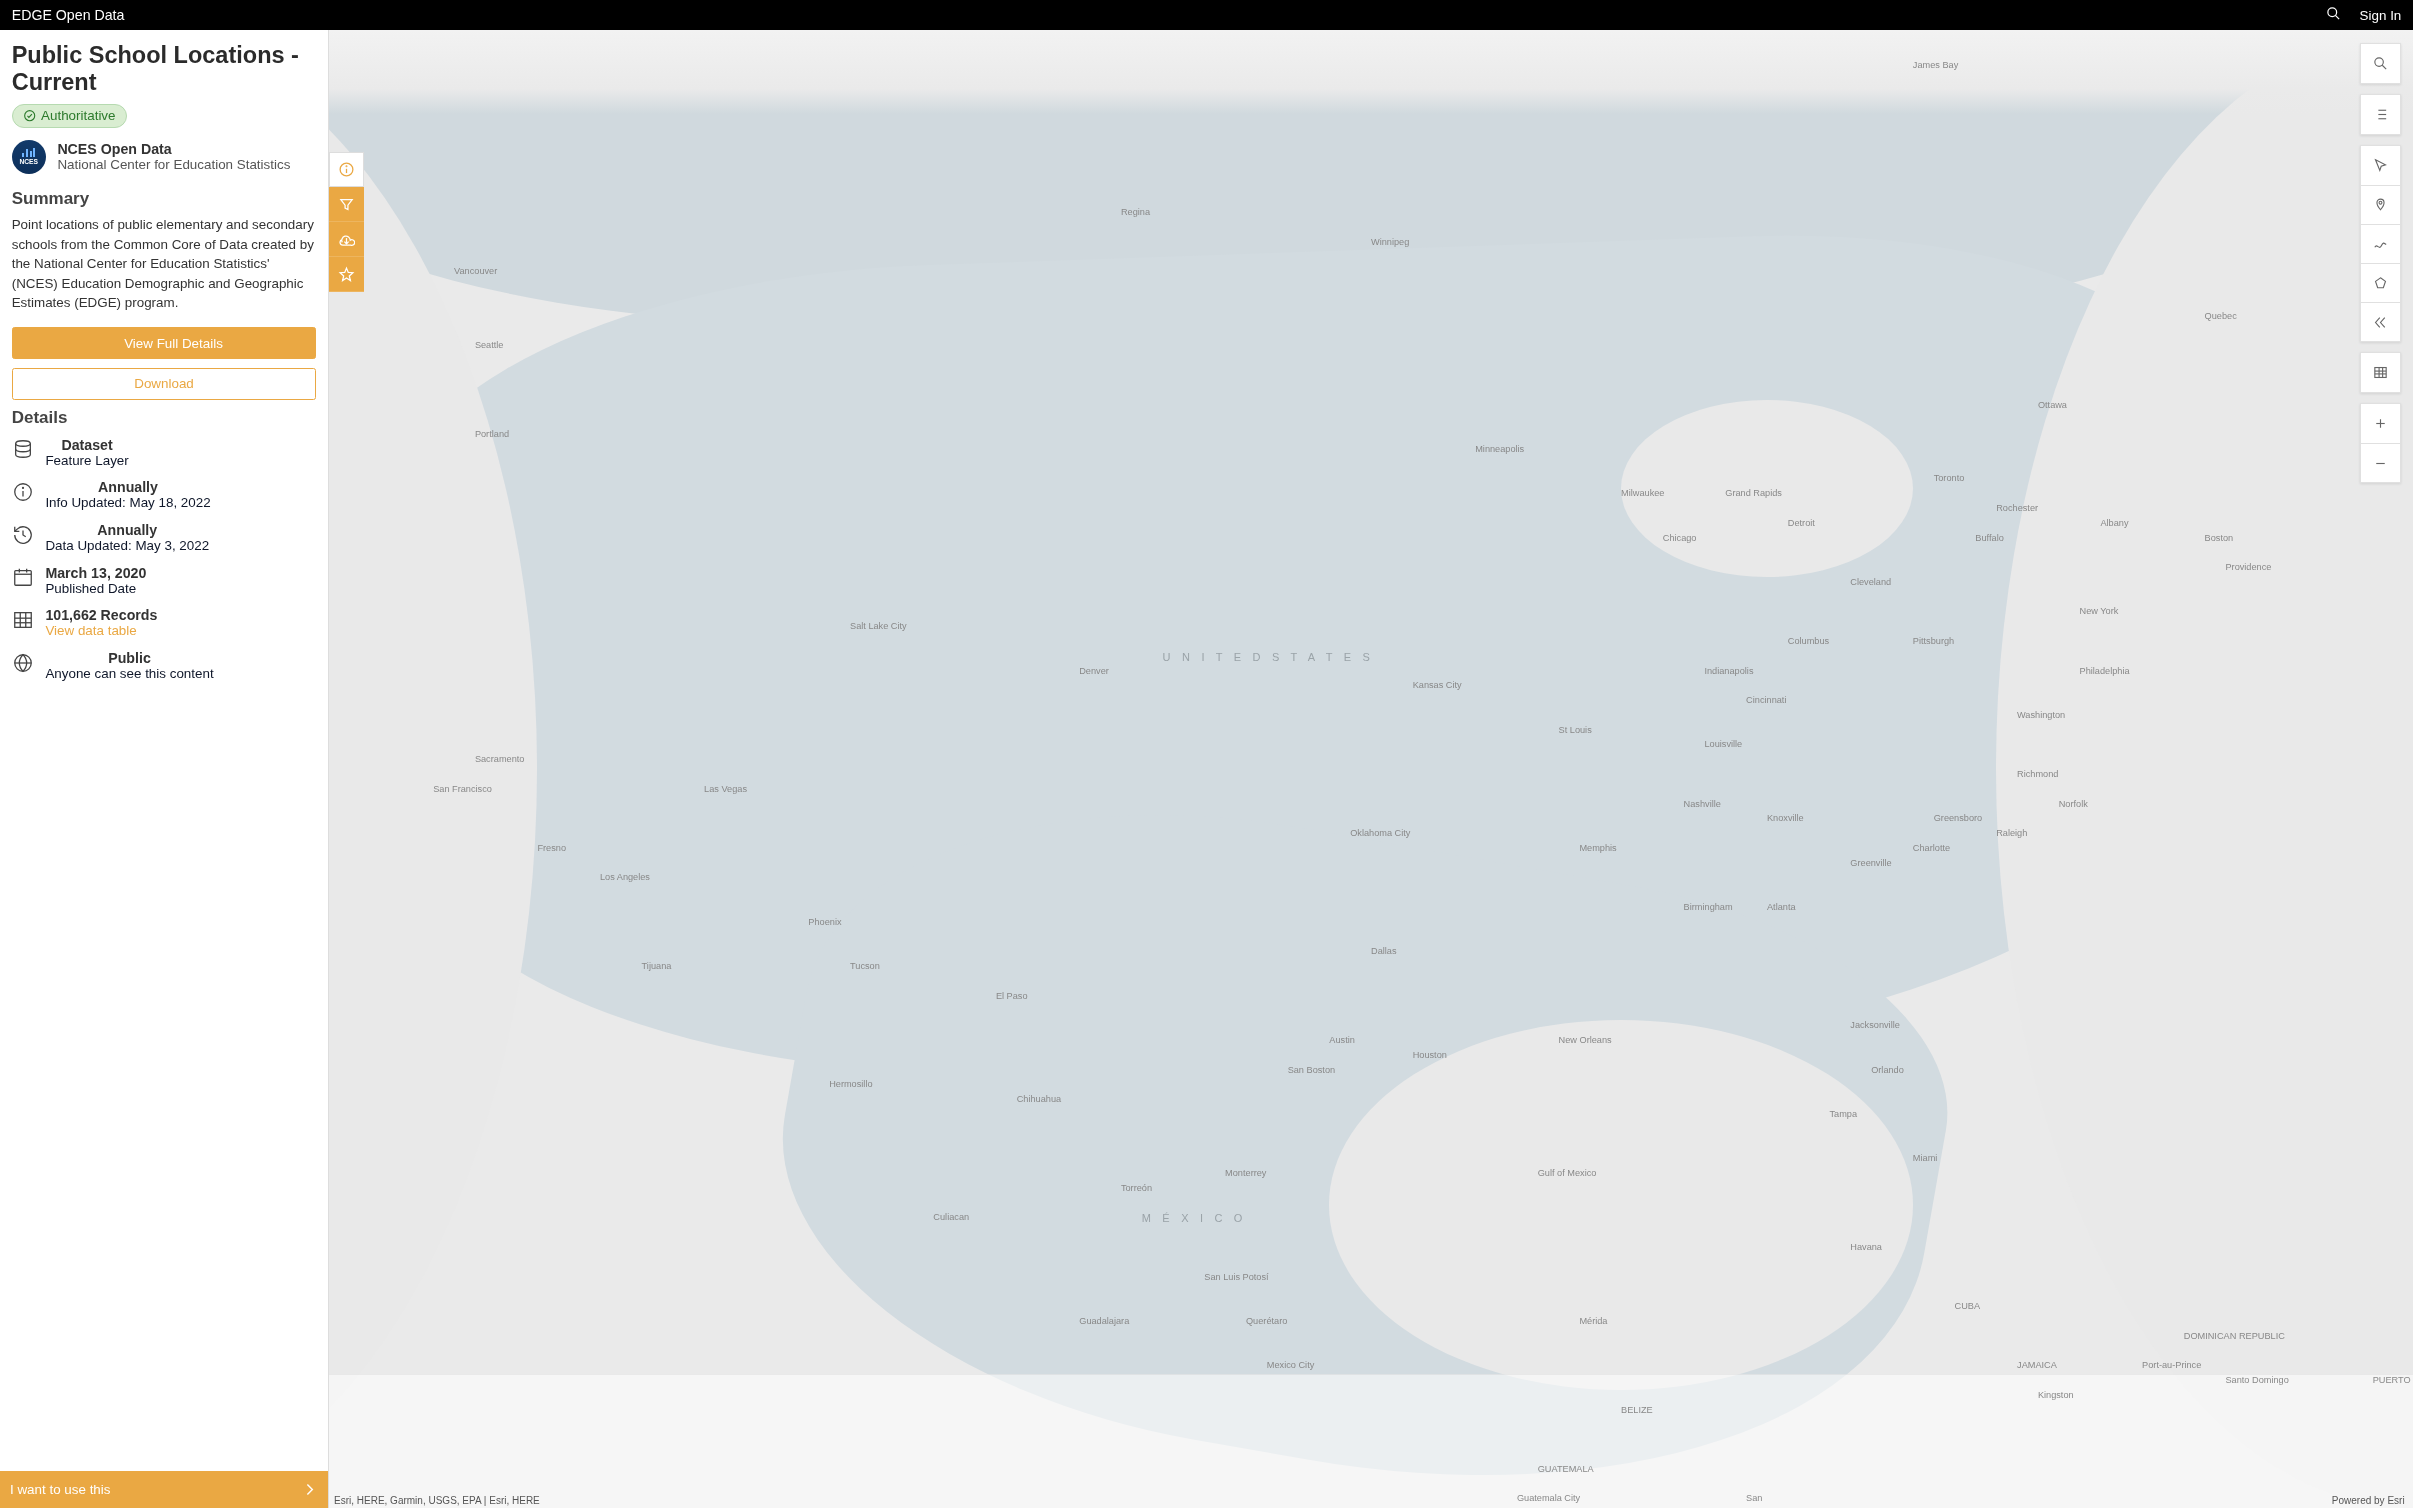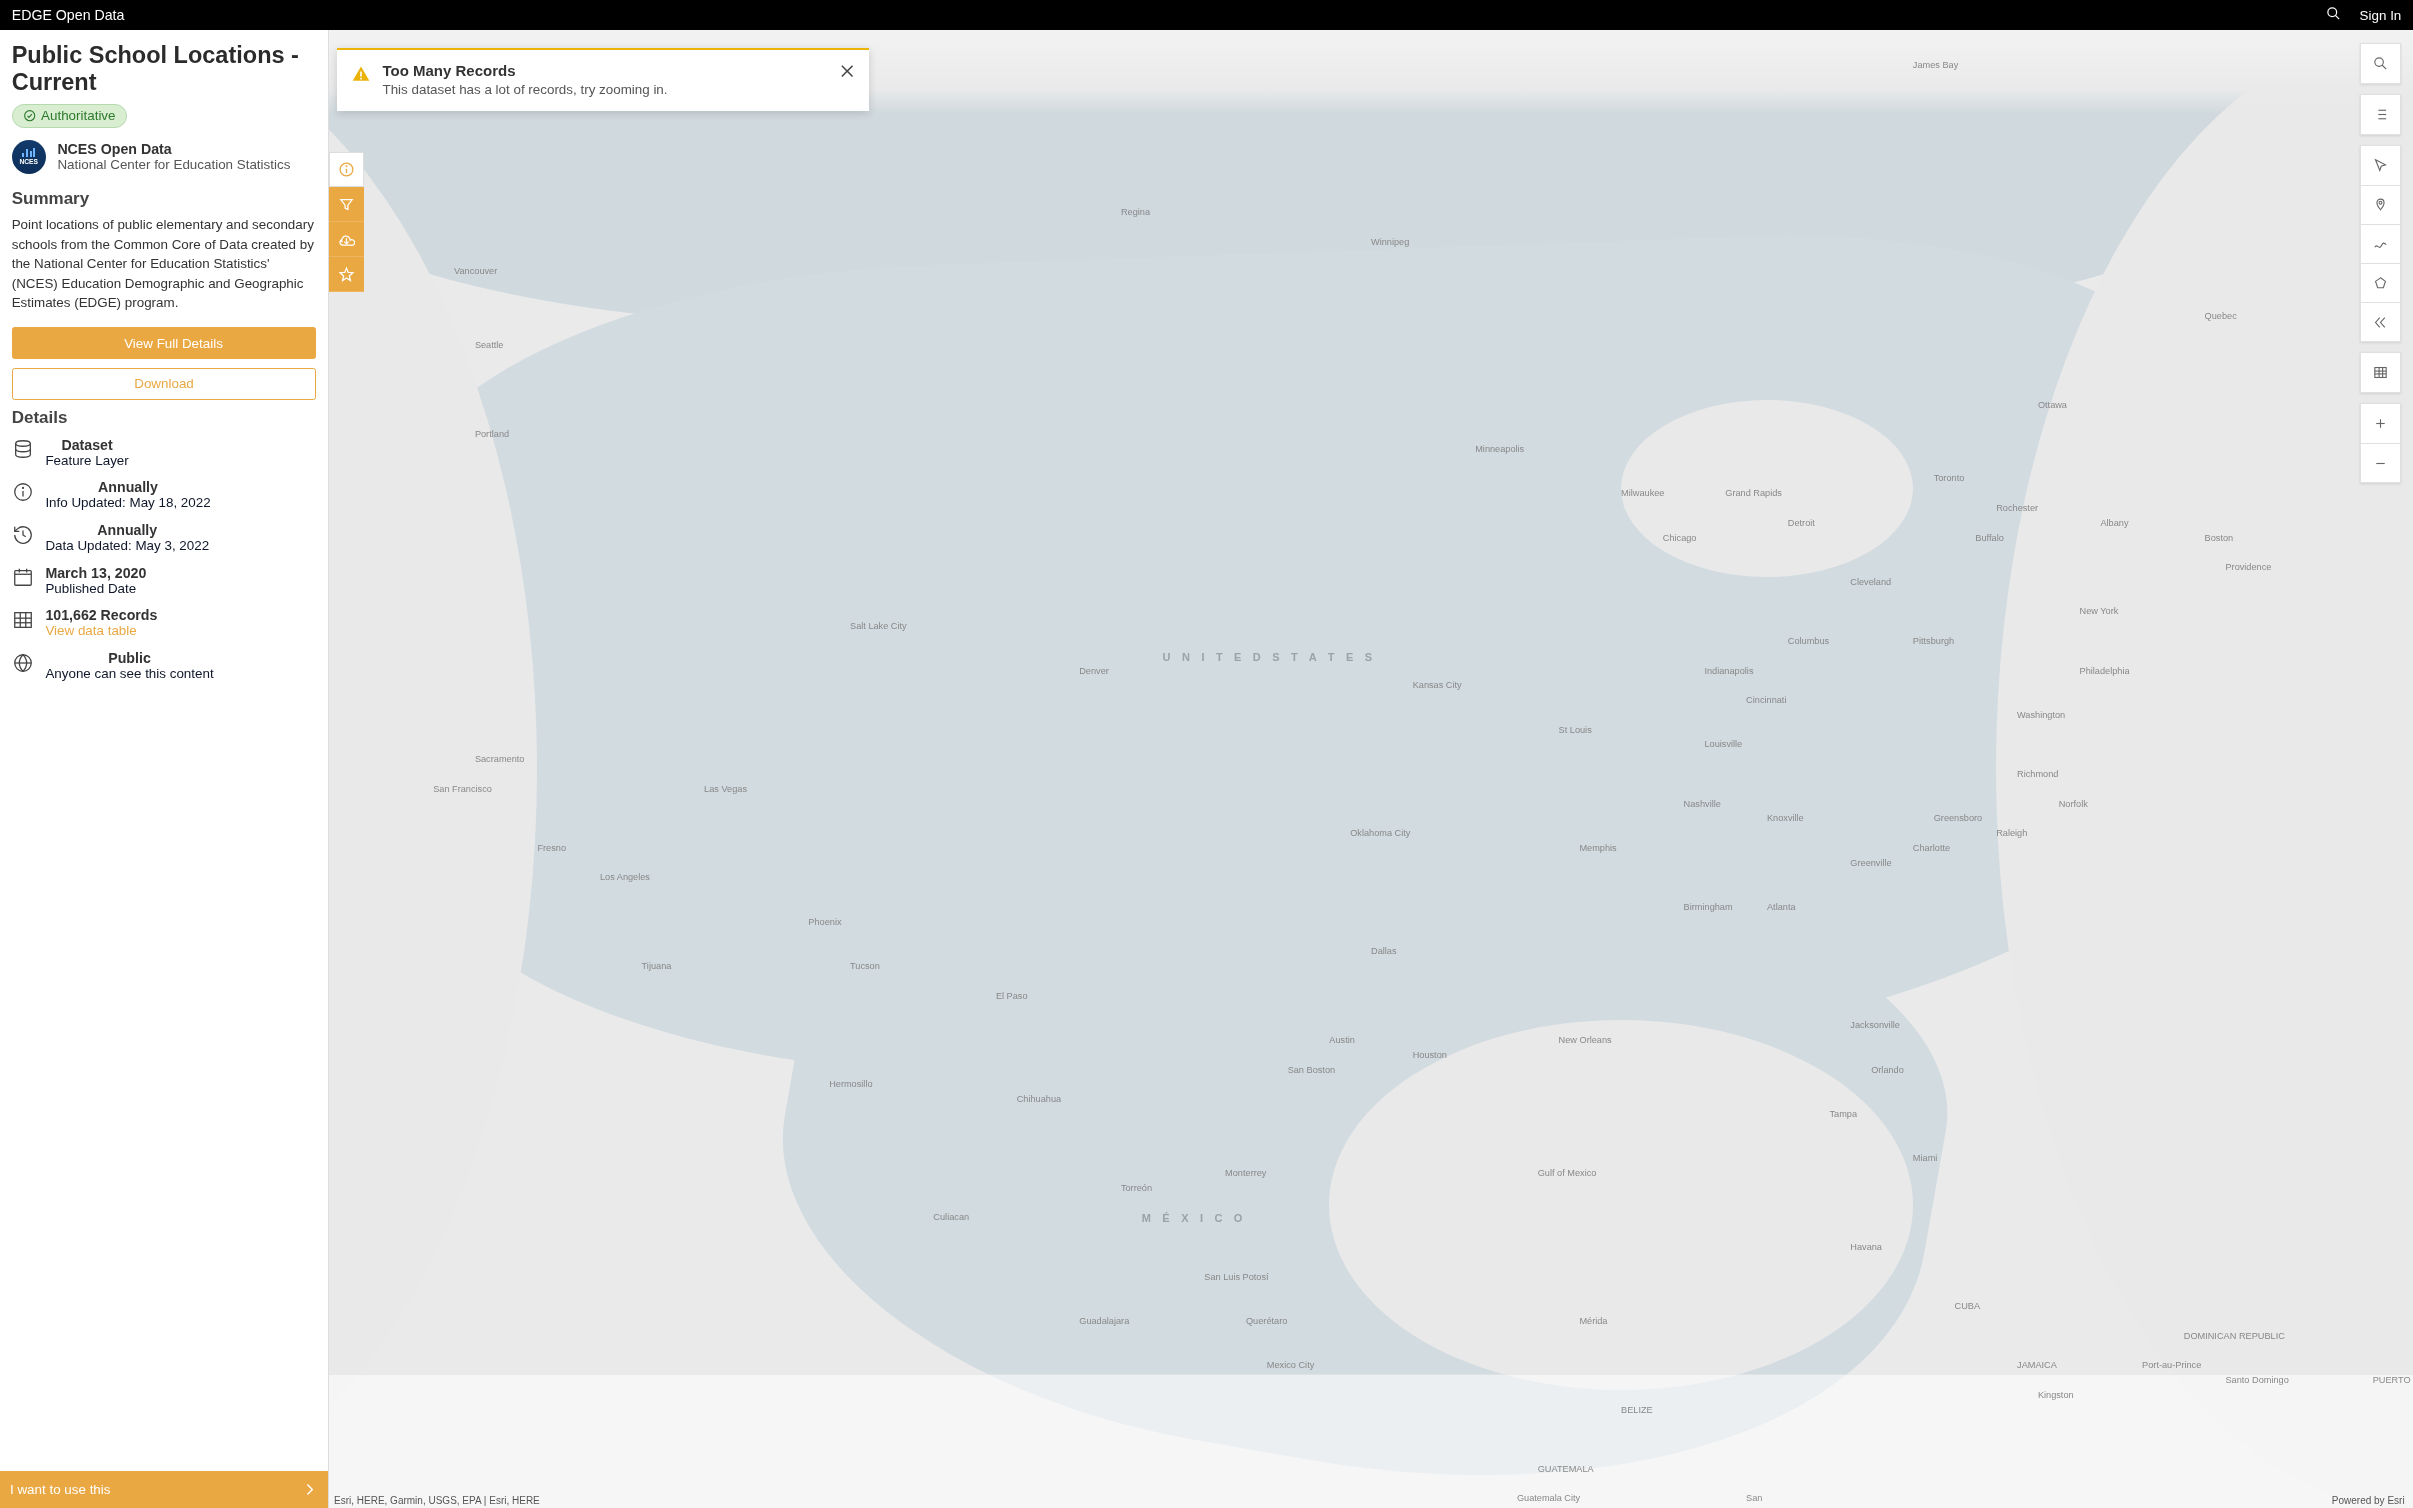--- a/index.html
+++ b/index.html
@@ -84,21 +84,21 @@
   .lake{position:absolute;background:#e9e9e9;border-radius:50%;}
   .glake{left:62%;top:25%;width:14%;height:12%;}
   .ocean-right{position:absolute;right:-20%;top:0;width:40%;height:100%;background:#e9e9e9;border-radius:50% 0 0 50%;}
   .ocean-left{position:absolute;left:-30%;top:0;width:40%;height:100%;background:#e9e9e9;border-radius:0 50% 50% 0;}
   .gulf{position:absolute;left:48%;top:67%;width:28%;height:25%;background:#e9e9e9;border-radius:50%;}
 
   .map-top-fade{position:absolute;left:0;right:0;top:0;height:84px;background:linear-gradient(#f2f2f2,#eaeaea 70%,transparent);}
   .map-bottom-band{position:absolute;left:0;right:0;bottom:0;height:134px;background:rgba(255,255,255,0.55);border-top:0.8px solid rgba(0,0,0,0.05);}
 
   .city-label{position:absolute;font-size:9.2px;color:#888;white-space:nowrap;pointer-events:none;}
-  .country-label{position:absolute;font-size:11px;letter-spacing:4.2px;color:#9aa3a8;font-weight:700;}
+  .country-label{position:absolute;font-size:11px;letter-spacing:4.2px;color:#9aa3a8;font-weight:400;}
 
   
   .alert {
     position:absolute; top:18.4px; left:8.4px; width:532px;
     background:#fff; border-top:2.5px solid #eab308;
     box-shadow:0 1.7px 8.4px rgba(0,0,0,0.15);
     display:flex; align-items:flex-start; gap:11.7px; padding:11.7px 13.4px 13.4px 13.4px;
   }
   .alert-icon{width:20px;height:20px;color:#eab308;flex-shrink:0;margin-top:1.7px;}
   .alert-title{font-weight:600;font-size:15px;color:#333;margin-bottom:3.4px;}
@@ -352,35 +352,20 @@
           <div class="city-label" style="left: 96%; top: 91%; padding-left: 43px;">PUERTO</div>
           <div class="city-label" style="left: 60%; top: 87%;">Mérida</div>
           <div class="city-label" style="left: 62%; top: 93%;">BELIZE</div>
           <div class="city-label" style="left: 58%; top: 97%;">GUATEMALA</div>
           <div class="city-label" style="left: 57%; top: 99%;">Guatemala City</div>
           <div class="city-label" style="left: 68%; top: 99%;">San</div>
           <div class="city-label" style="left: 58%; top: 77%;">Gulf of Mexico</div>
         </div>
     </div>
 
-    <div class="alert">
-      <svg class="alert-icon" viewBox="0 0 24 24" fill="#eab308">
-          <path d="M12 3 2 20h20L12 3z"></path>
-          <rect x="11" y="9" width="2" height="6" fill="#fff"></rect>
-          <rect x="11" y="16.5" width="2" height="2" fill="#fff"></rect>
-        </svg>
-      <div>
-        <div class="alert-title">Too Many Records</div>
-        <div class="alert-body">This dataset has a lot of records, try zooming in.</div>
-      </div>
-      <svg class="alert-close" viewBox="0 0 24 24" fill="none" stroke="currentColor" stroke-width="2">
-          <line x1="5" y1="5" x2="19" y2="19"></line>
-          <line x1="19" y1="5" x2="5" y2="19"></line>
-        </svg>
-    </div>
 
     <div class="left-tools">
       <div class="lt-btn active">
           <svg class="lt-ic" viewBox="0 0 24 24">
             <circle cx="12" cy="12" r="9"></circle>
             <line x1="12" y1="11" x2="12" y2="17"></line>
             <circle cx="12" cy="7.5" r="0.5" fill="currentColor"></circle>
           </svg>
         </div>
       <div class="lt-btn">

